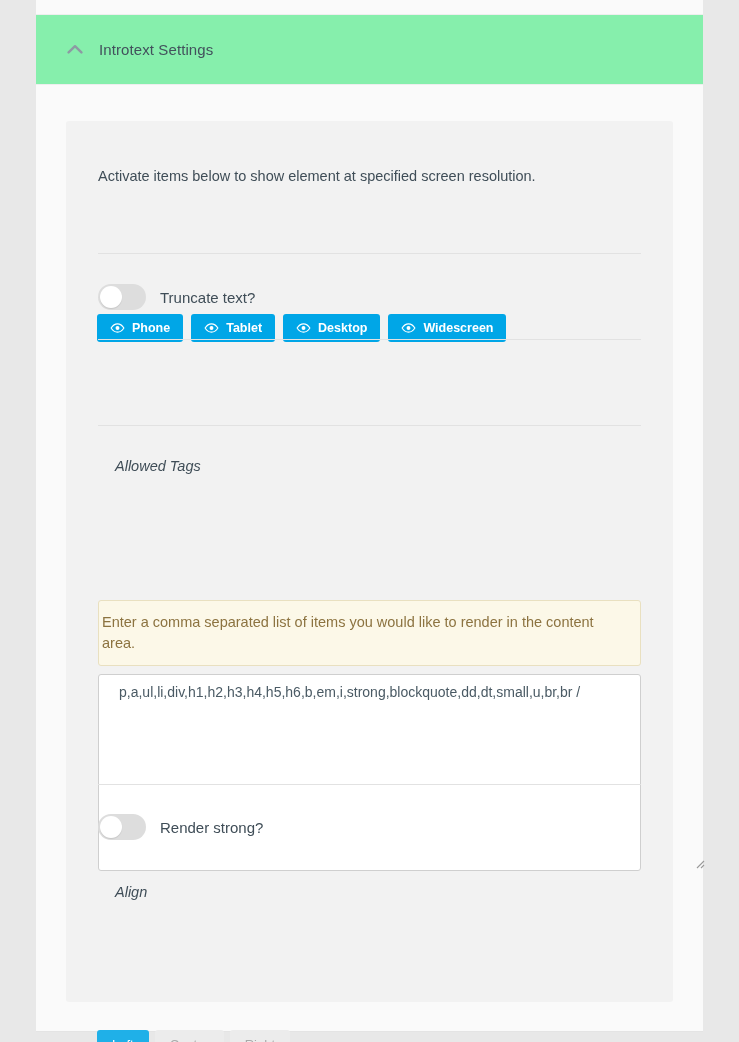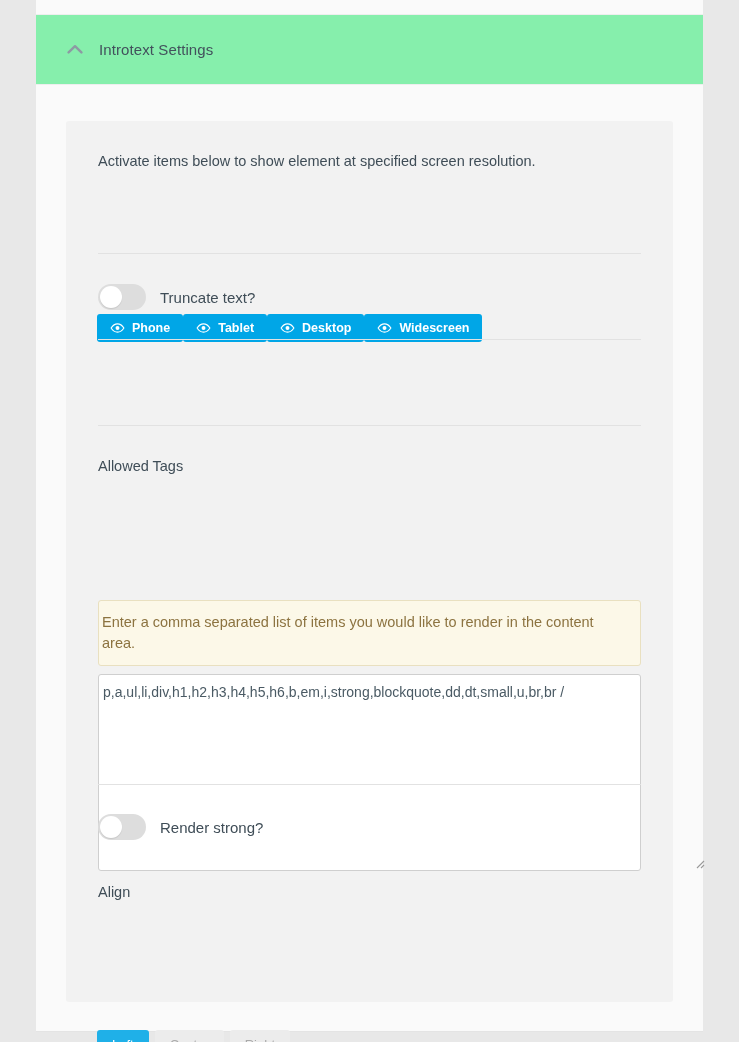--- a/index.html
+++ b/index.html
@@ -48,29 +48,29 @@
 
   
   .panel {
     position: absolute;
     left: 66px; top: 121px; width: 607px; height: 881px;
     background: #f2f2f2;
     border-radius: 3px;
   }
 
   .lead {
-    position: absolute; left: 32px; top: 30px; width: 544px;
+    position: absolute; left: 32px; top: 45px; width: 544px;
     font-size: 14.5px; color: #3f4d57; line-height: 1.4;
     white-space: nowrap;
   }
 
   
   .devices {
     position: absolute; left: 31px; top: 193px;
-    display: flex; 
+    display: flex; gap: 8px;
   }
   .btn-device {
     height: 28px;
     padding: 0 13px;
     background: #00a6e7;
     color: #ffffff;
     border: none; border-radius: 3px;
     font-size: 12.5px; font-weight: bold;
     font-family: "Liberation Sans", sans-serif;
     display: flex; align-items: center; gap: 7px;
@@ -106,41 +106,41 @@
     box-shadow: 0 1px 1px rgba(0,0,0,.10);
   }
   .toggle-label {
     margin-left: 14px;
     font-size: 15px;
     color: #3f4d57;
   }
 
   
   .field-label {
-    position: absolute; left: 32px;
-    font-size: 14.5px; color: #3f4d57;
+    position: absolute; left: 49px;
+    font-size: 14.5px; color: #3f4d57; font-style: italic;
   }
   .alert {
     position: absolute; left: 32px; top: 479px;
     width: 543px;
     background: #fcf8e8;
     border: 1px solid #e9e0c0;
     border-radius: 3px;
     padding: 11px 16px 12px 3px;
     color: #8c7340;
     font-size: 14.5px;
     line-height: 1.42;
   }
   .textarea {
     position: absolute; left: 32px; top: 553px;
     width: 543px; height: 197px;
     background: #ffffff;
     border: 1px solid #cfcfcf;
     border-radius: 3px;
-    padding: 7px 4px;
+    padding: 7px 20px;
     font-size: 14px;
     color: #4a5a64;
     line-height: 1.45;
     resize: none;
     overflow: hidden;
     font-family: "Liberation Sans", sans-serif;
     word-break: break-all;
   }
   .resize-grip {
     position: absolute;

